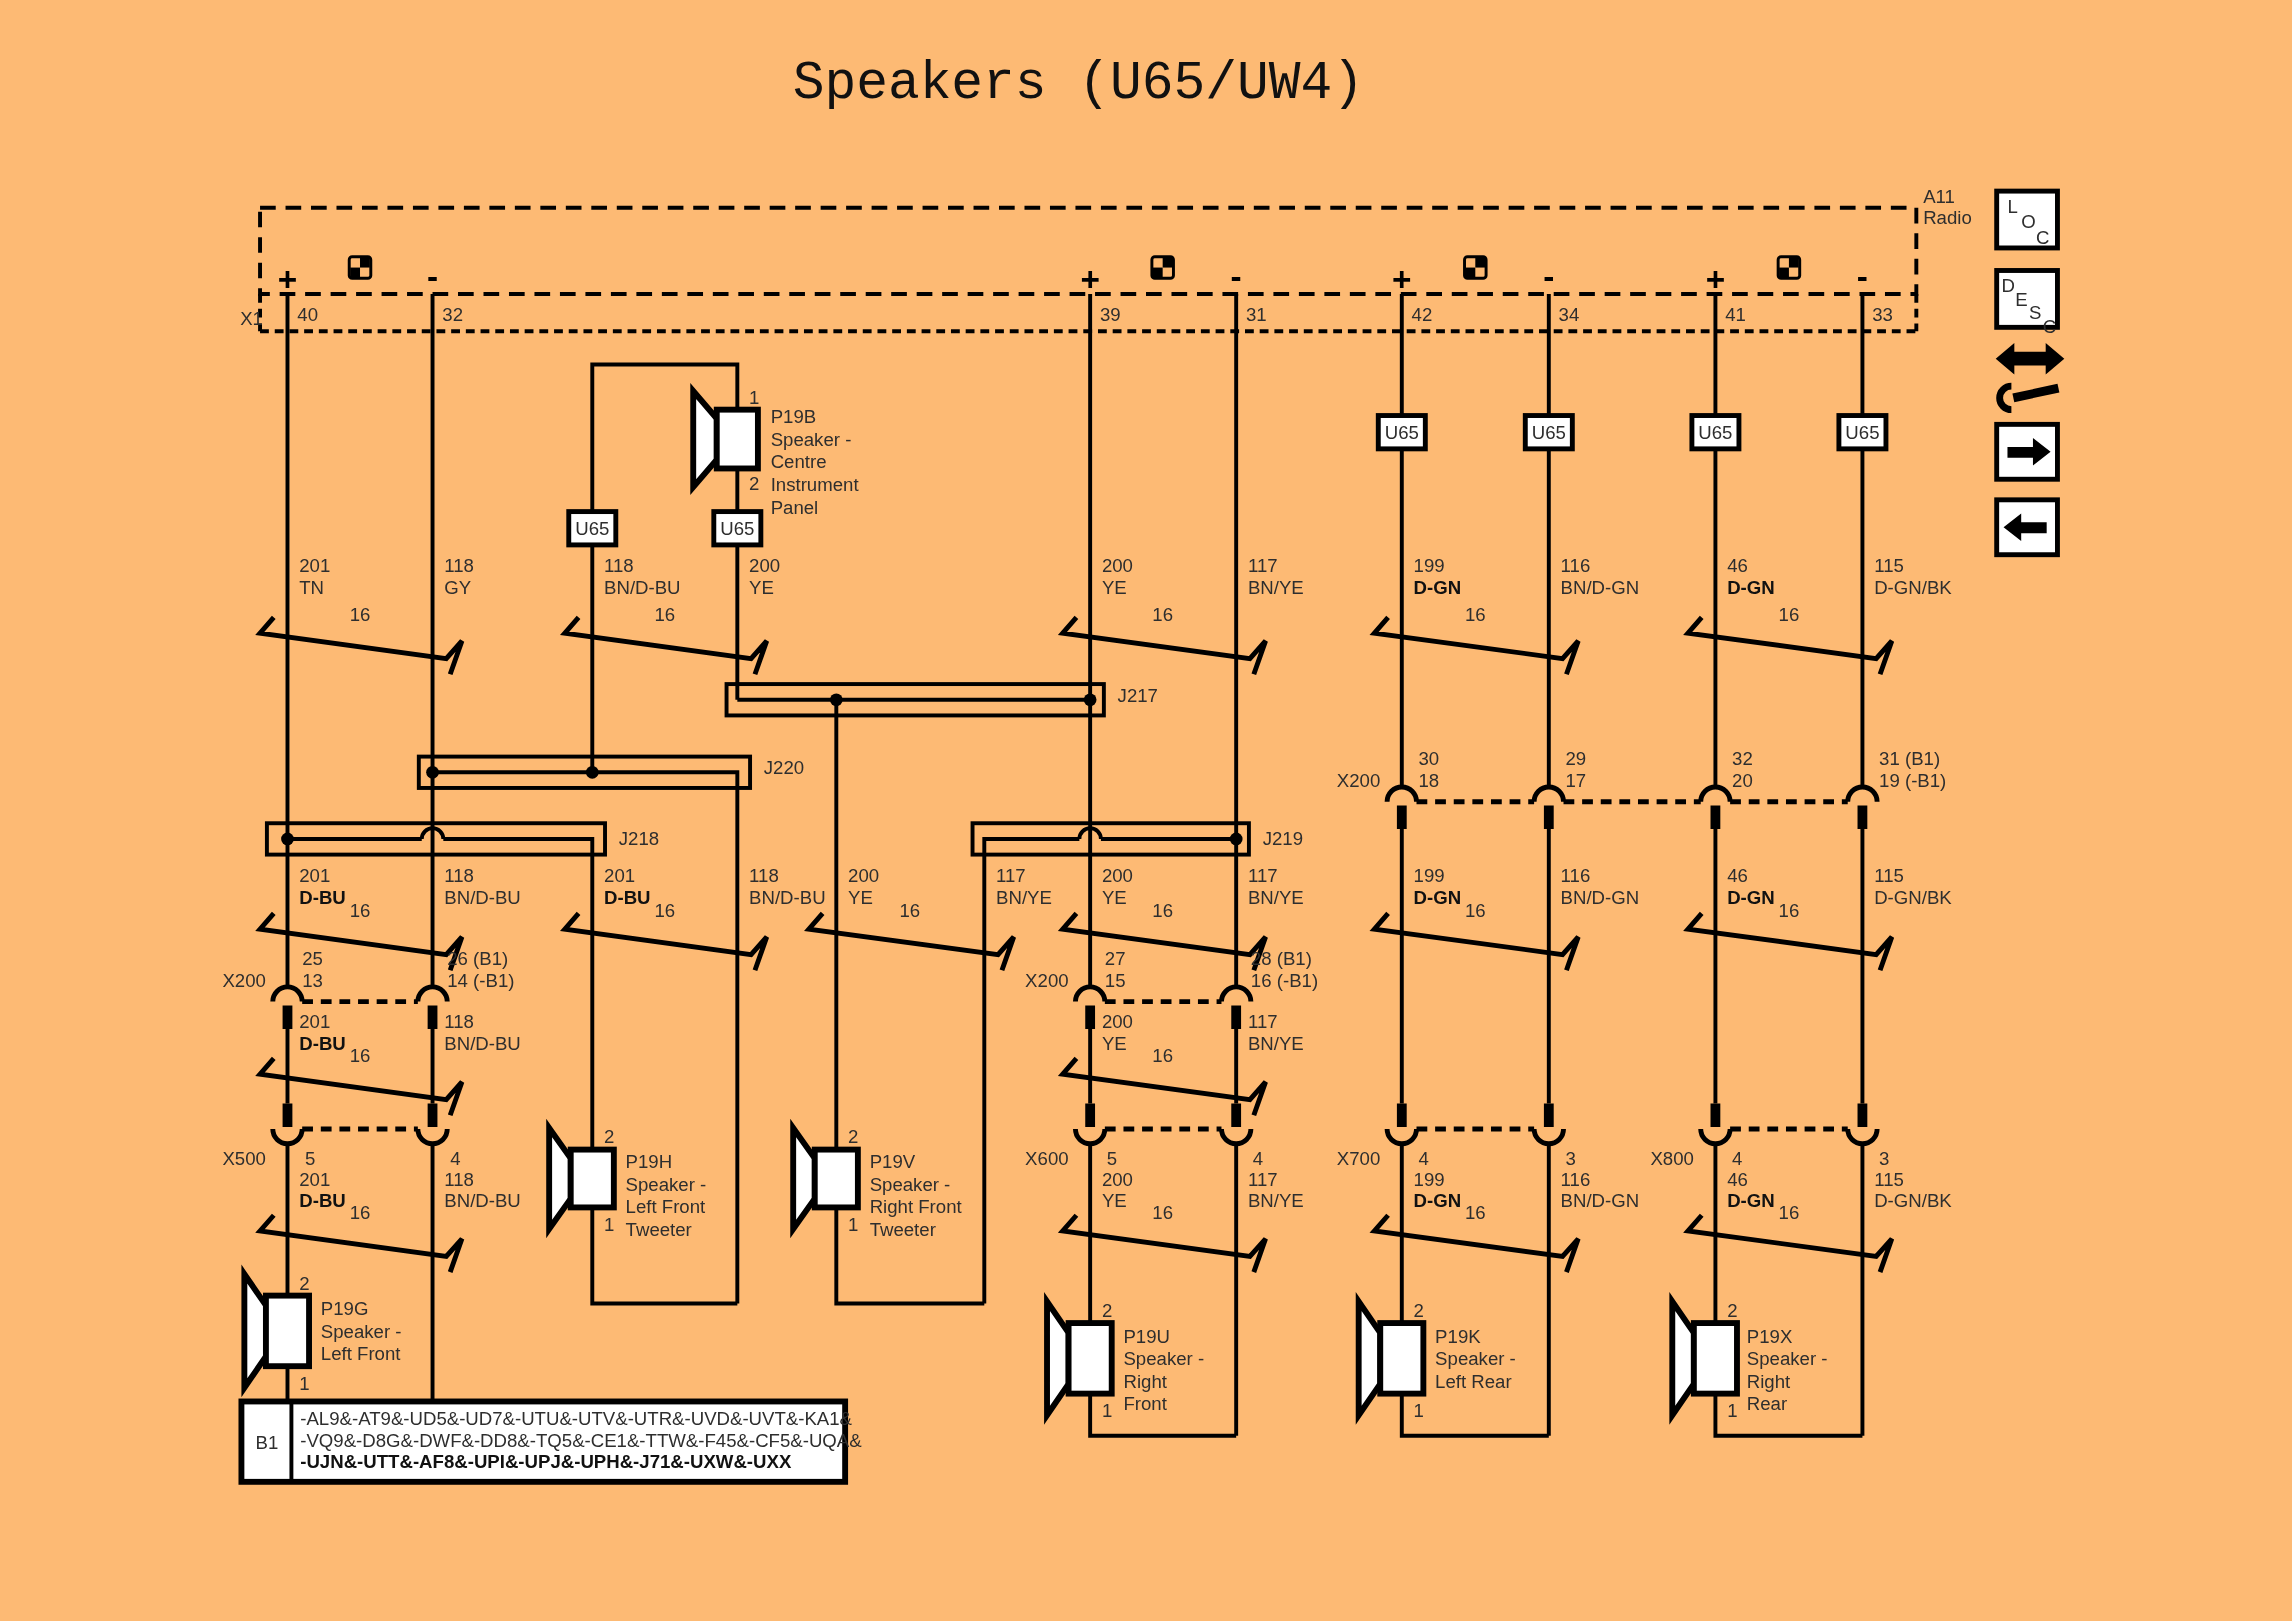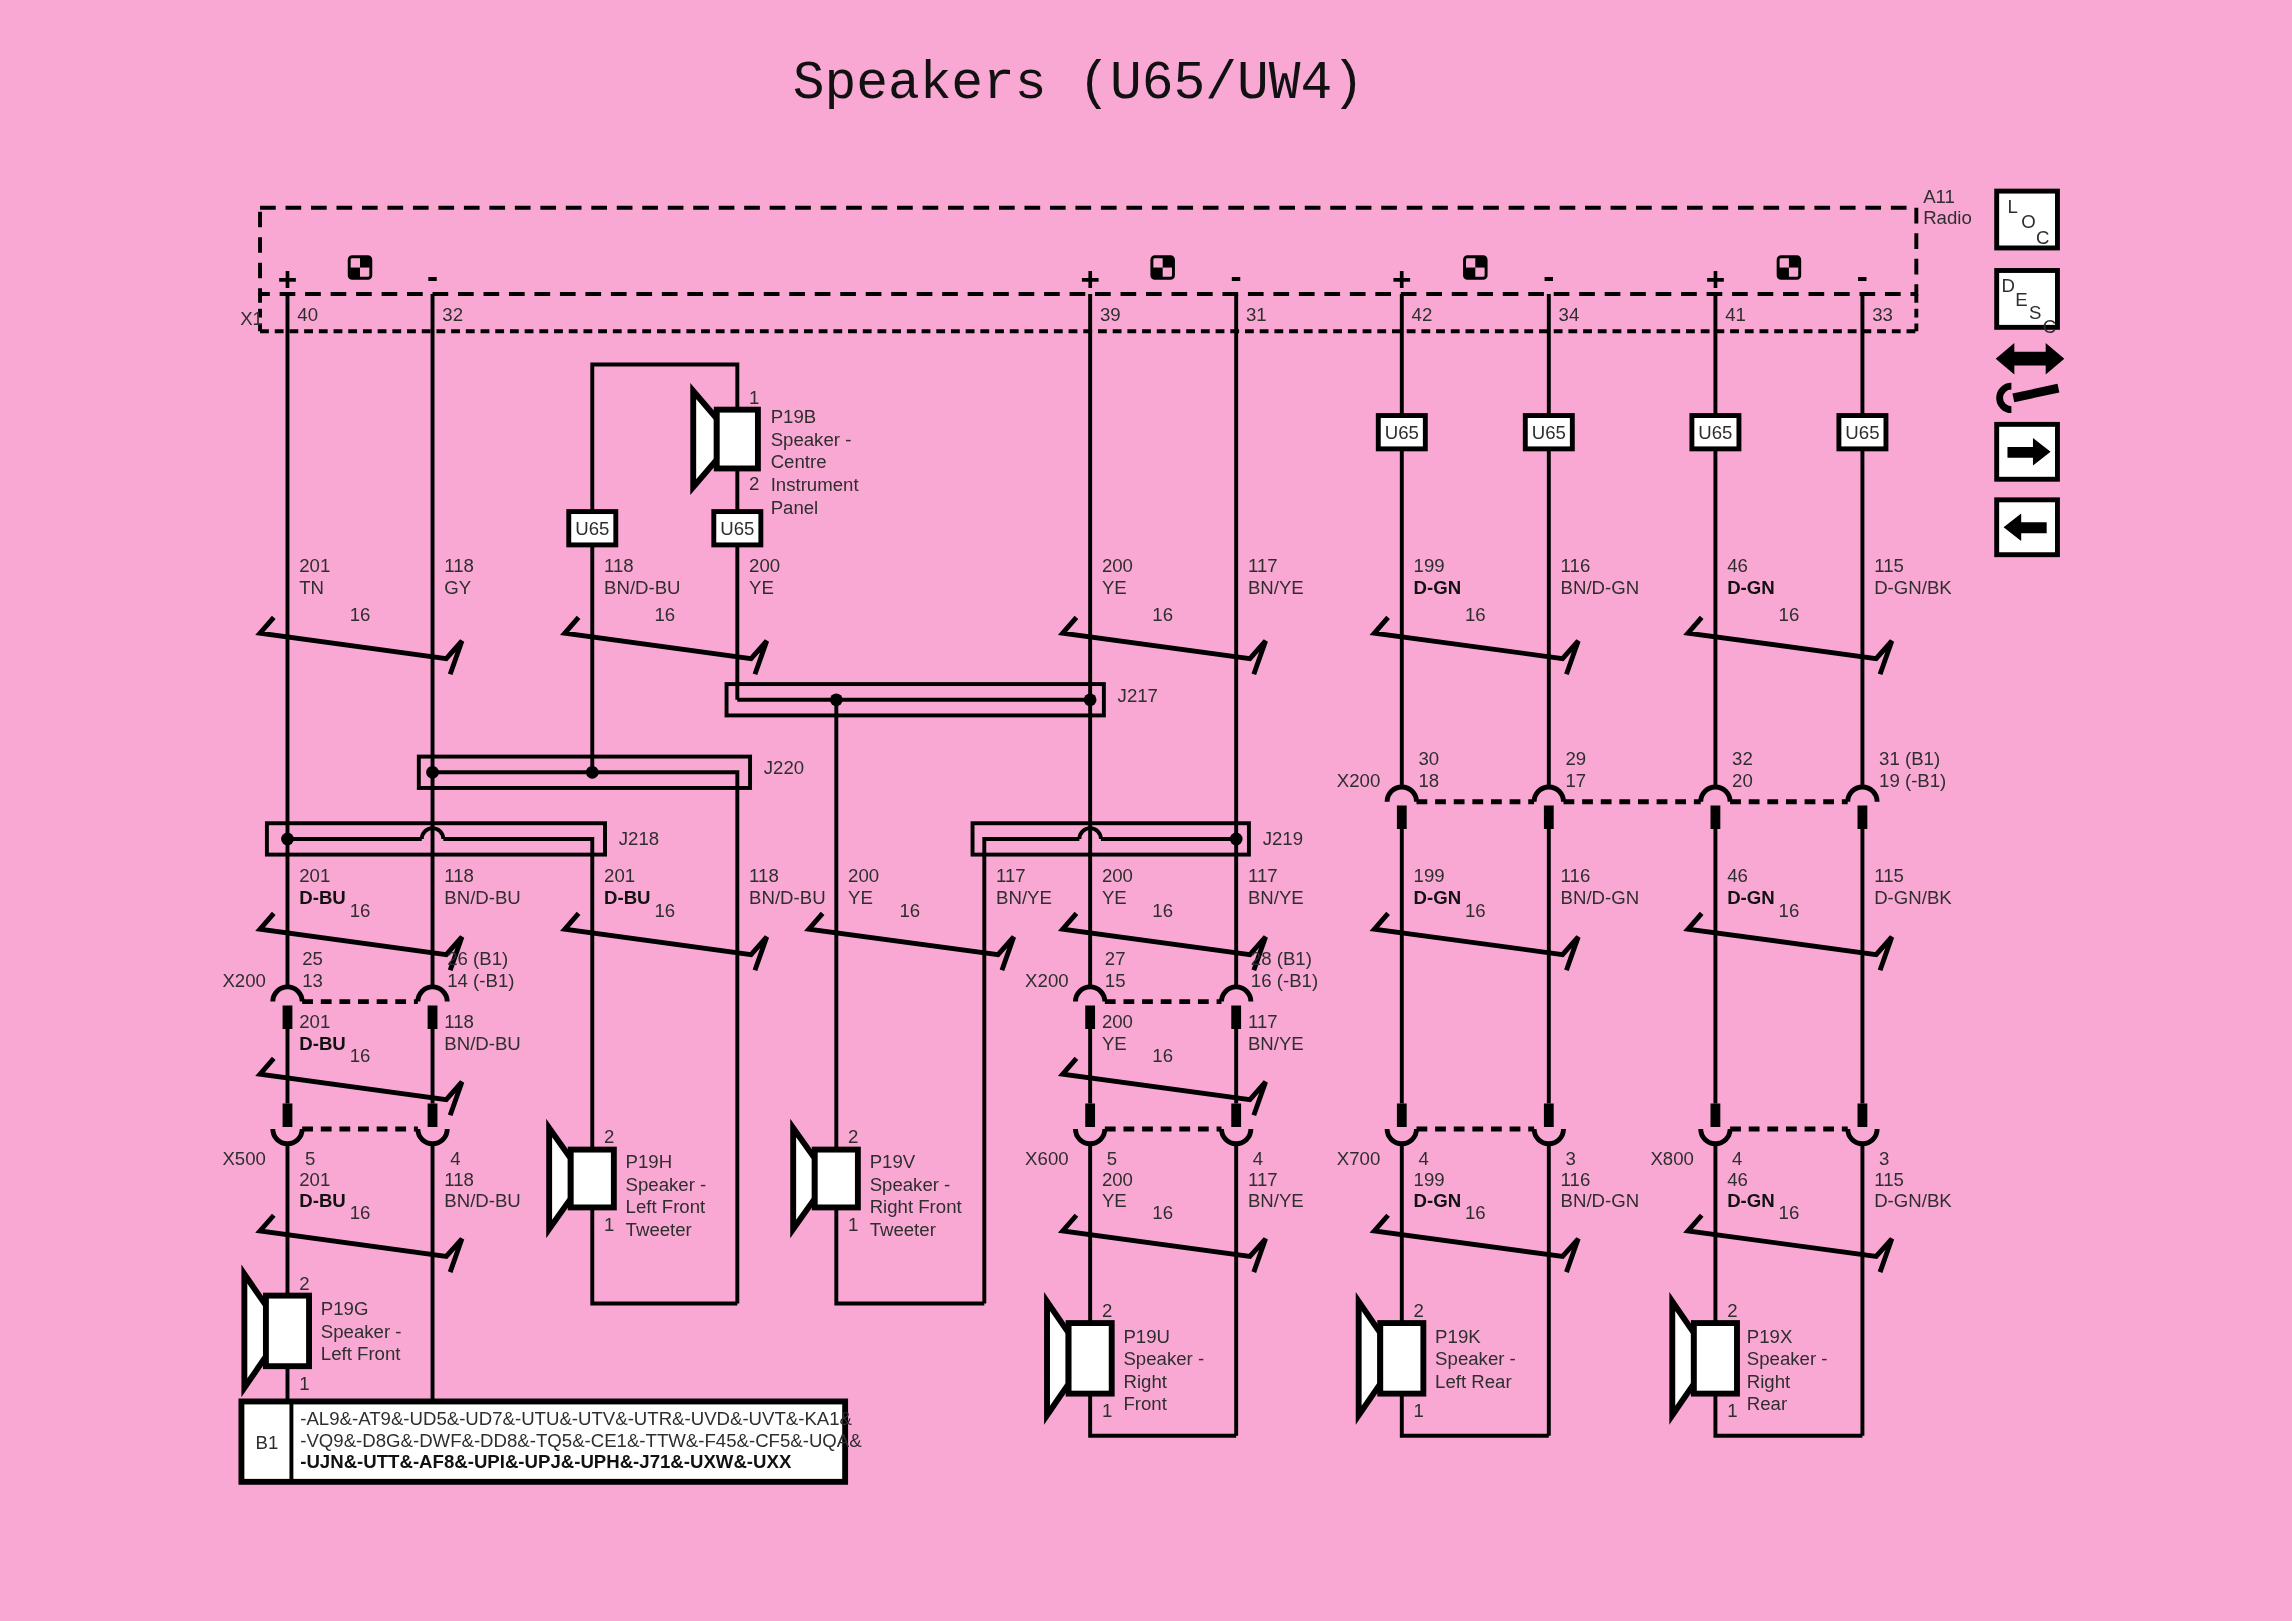--- a/index.html
+++ b/index.html
@@ -1,16 +1,16 @@
 <!DOCTYPE html>
 <html><head>
 <meta charset="utf-8">
 <style>
   html,body{margin:0;padding:0;background:#fff;}
-  .page{position:relative;width:2293px;height:1621px;background:#f9a8d4;overflow:hidden;}
+  .page{position:relative;width:2293px;height:1621px;background:#fdba74;overflow:hidden;}
   svg text{font-family:"Liberation Sans","DejaVu Sans",sans-serif;font-size:19px;fill:#2e2e2e;}
   .ttl{font-family:"Liberation Mono","DejaVu Sans Mono",monospace;font-size:54px;fill:#111;}
   .b{font-weight:bold;fill:#111;}
   .pm{font-size:34px;font-weight:bold;fill:#000;}
   .mid{text-anchor:middle;}
   .end{text-anchor:end;}
   .ln{stroke:#000;stroke-width:4;fill:none;}
   .ln5{stroke:#000;stroke-width:5;fill:none;}
   .spk{stroke:#000;stroke-width:6;fill:#fff;}
   .box{stroke:#000;stroke-width:5;fill:#fff;}

